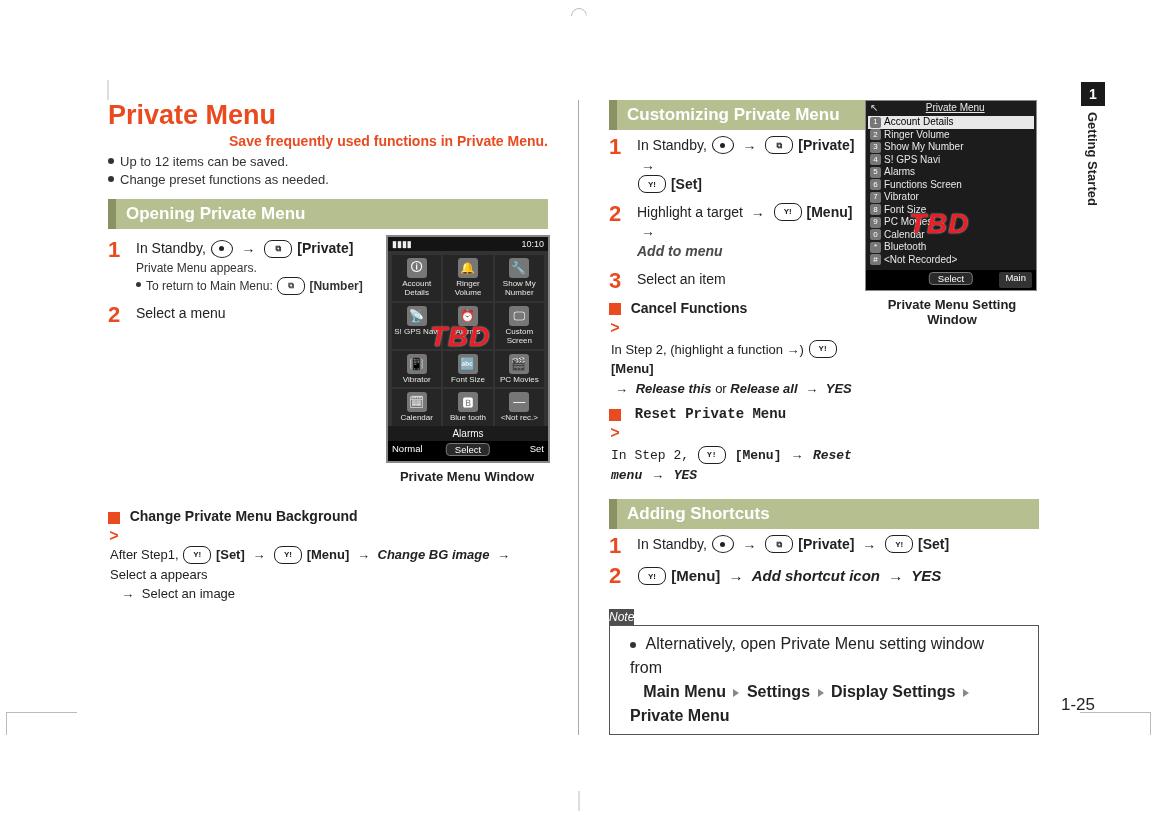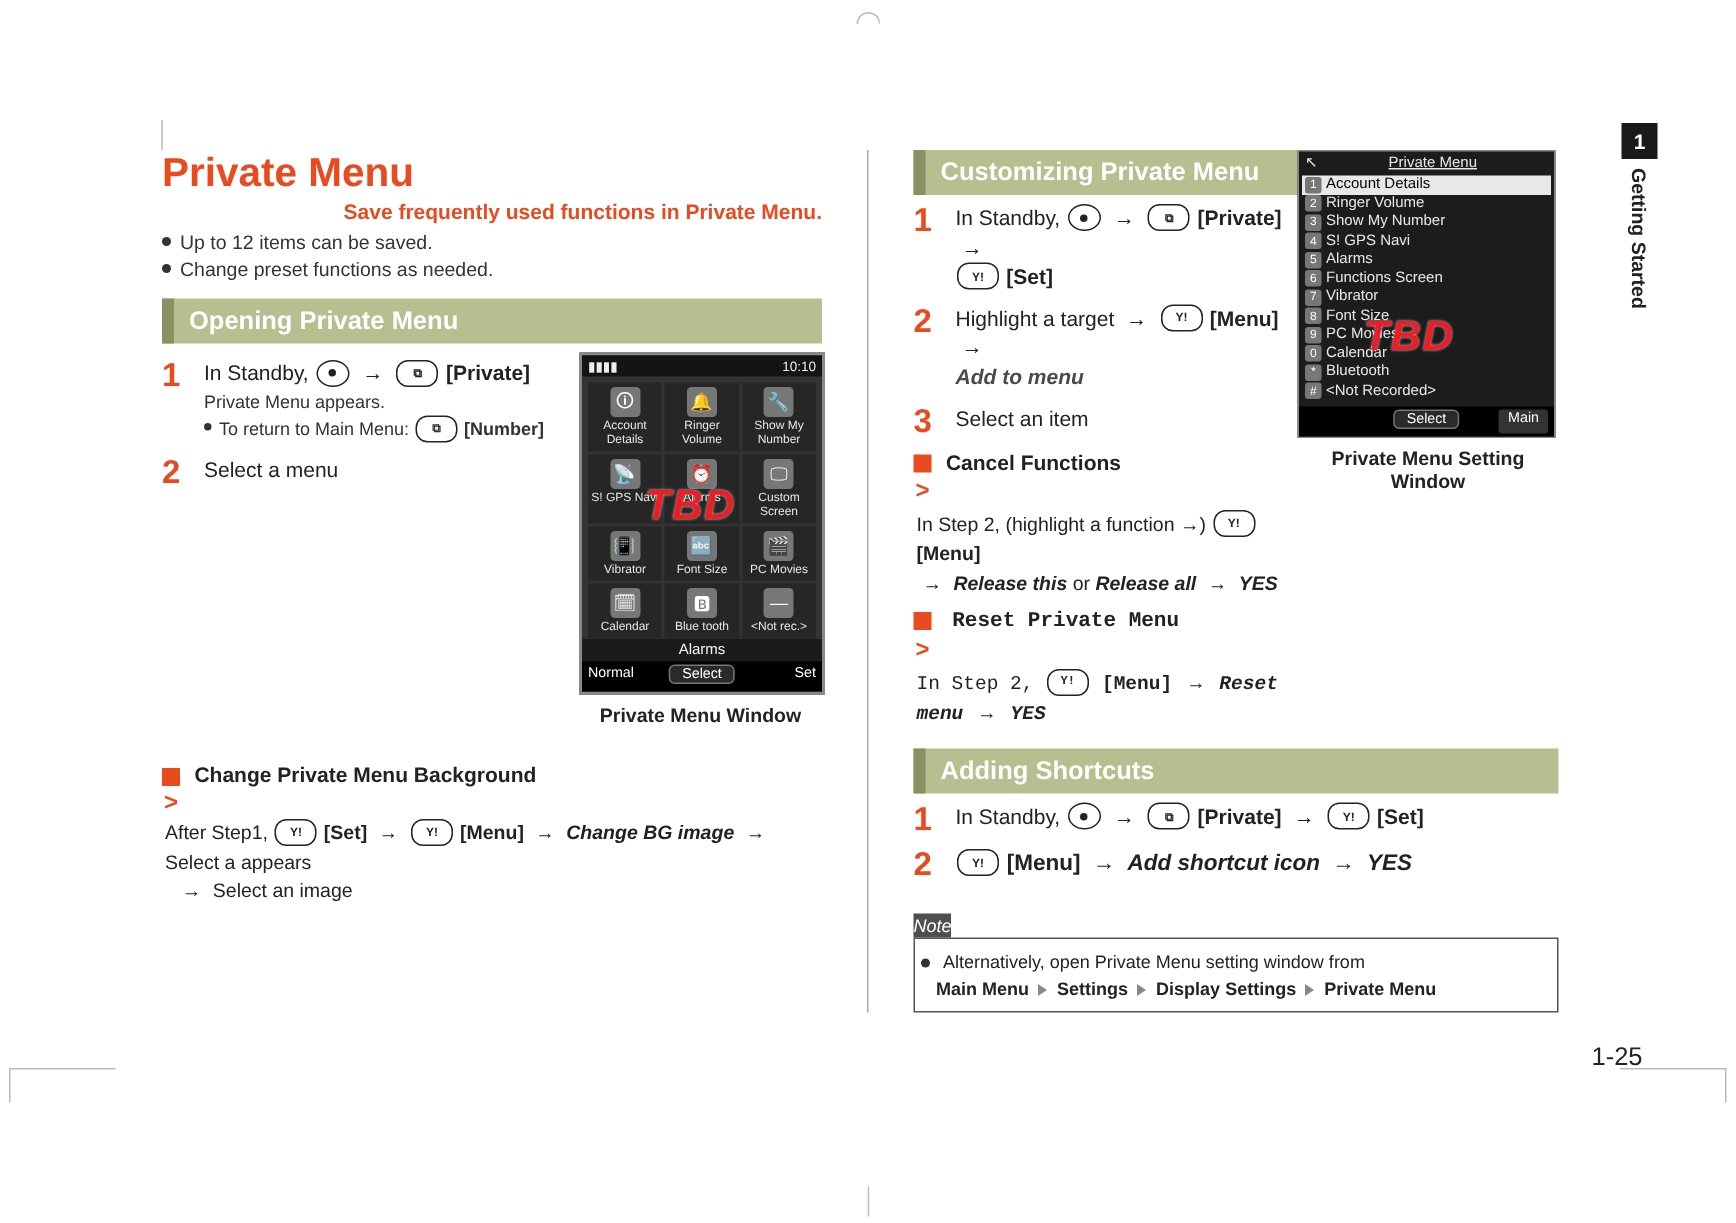--- a/index.html
+++ b/index.html
@@ -291,22 +291,22 @@
   .note-title{
     display:inline-block;
     background:#4E4E4E;
     color:#fff;
     font-size:12px;
     padding:1px 0;
     font-style:italic;
   }
   .note-box{
     border:1px solid #555;
-    padding:6px 4px;
-    font-size:12px;
+    padding:6px 20px;
+    font-size:16px;
     line-height:1.5;
   }
   .note-box .bullet::before{
     content:"";display:inline-block;width:6px;height:6px;border-radius:50%;
     background:#333;margin-right:6px;vertical-align:middle;
   }
   .caret{
     display:inline-block;
     width:0;height:0;
     border-top:4px solid transparent;

